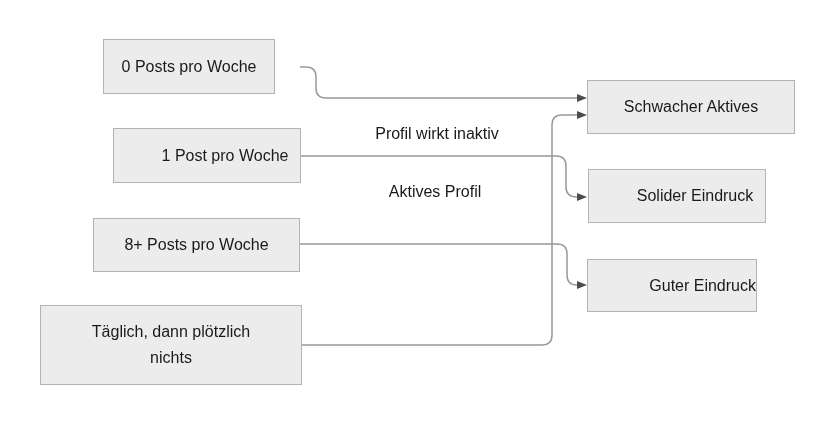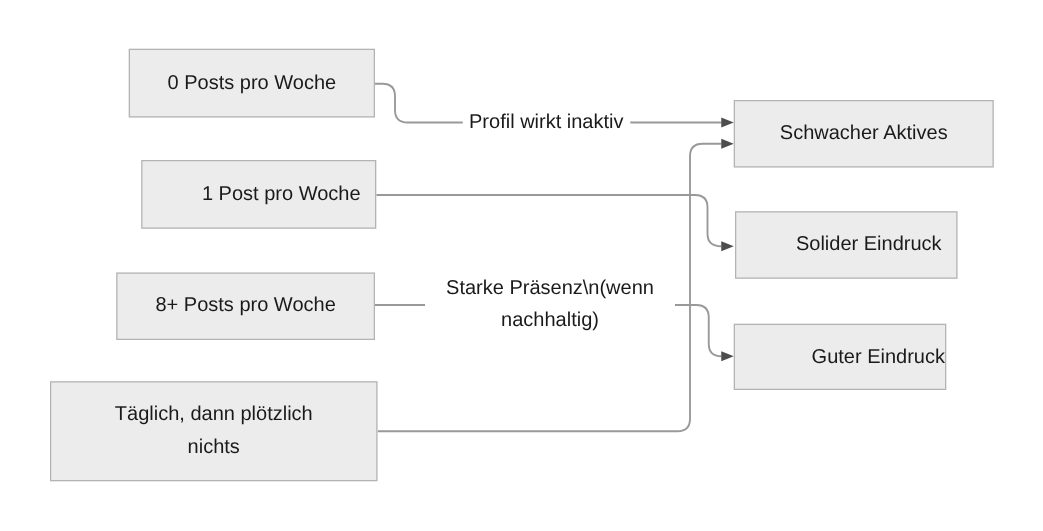--- a/index.html
+++ b/index.html
@@ -36,39 +36,40 @@
     display: flex;
     align-items: center;
     justify-content: center;
     text-align: center;
     color: #1a1a1a;
     font-size: 16px;
     line-height: 26px;
   }
   .node span { display: inline-block; }
 
-  .n1 { left: 103px; top: 39px;  width: 197px; height: 55px; }
+  .n1 { left: 103px; top: 39px;  width: 172px; height: 55px; }
   .n2 { left: 113px; top: 128px; width: 188px; height: 55px; padding-left: 36px; }
   .n3 { left: 93px;  top: 218px; width: 207px; height: 54px; }
   .n4 { left: 40px;  top: 305px; width: 262px; height: 80px; text-align: center; }
   .n4 span { max-width: 195px; }
   .n5 { left: 587px; top: 80px;  width: 208px; height: 54px; }
   .n6 { left: 588px; top: 169px; width: 178px; height: 54px; padding-left: 36px; }
   .n7 { left: 587px; top: 259px; width: 170px; height: 53px; justify-content: flex-end; }
 
   .edge-label {
     position: absolute;
     transform: translate(-50%, -50%);
     background: #ffffff;
     color: #1a1a1a;
     font-size: 16px;
     line-height: 26px;
     text-align: center;
     padding: 0 5px;
     white-space: nowrap;
+    margin-top: 36px;
   }
   .el1 { left: 437px; top: 98px; }
   .el2 { left: 435px; top: 156px; }
   .el3 { left: 440px; top: 244px; white-space: normal; width: 200px; }
   .el3 span { display: block; }
   .el4 { left: 437px; top: 345px; }
 </style>
 </head>
 <body>
 
@@ -106,18 +107,15 @@
     <span>Schwacher Aktives</span>
   </div>
   <div class="node n6">
     <span>Solider Eindruck</span>
   </div>
   <div class="node n7">
     <span>Guter Eindruck</span>
   </div>
 
   <div class="edge-label el1">Profil wirkt inaktiv</div>
-  <div class="edge-label el3">
-    <span>Starke Präsenz\n(wenn</span>
-    <span>nachhaltig)</span>
-  </div>
+  <div class="edge-label el2">Aktives Profil</div>
 
 </div>
 
 </body></html>

